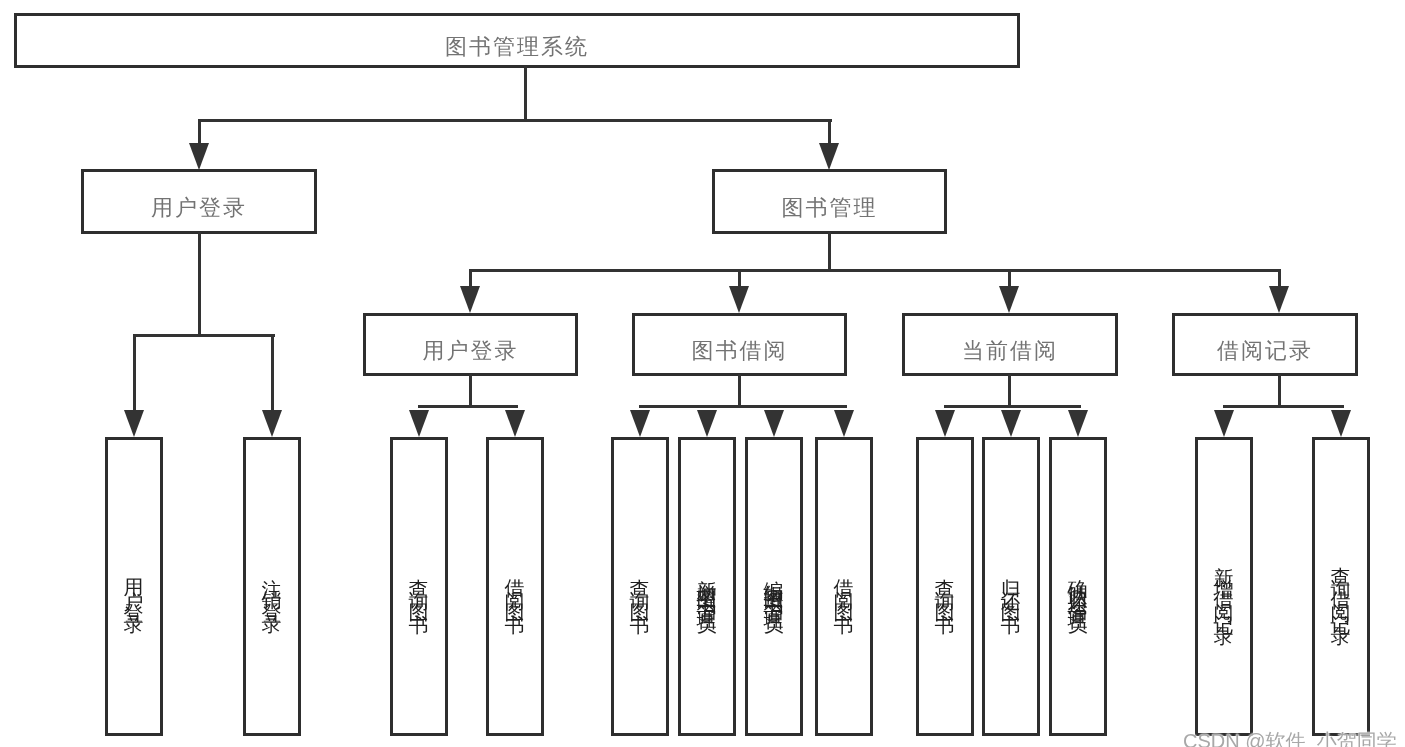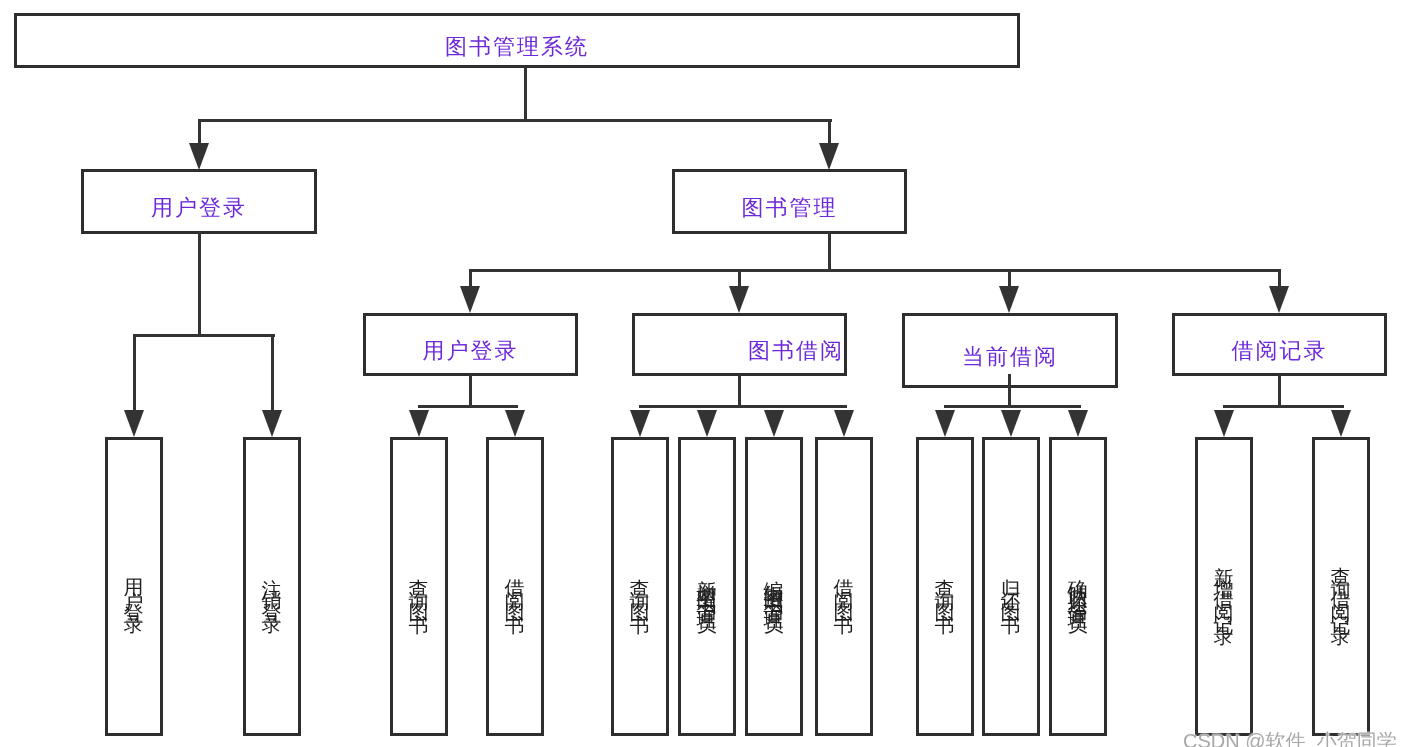--- a/index.html
+++ b/index.html
@@ -19,21 +19,21 @@
     position: absolute;
     box-sizing: border-box;
     border: 3px solid #2e2e2e;
     background: #ffffff;
     display: flex;
     align-items: center;
     justify-content: center;
   }
   .hlabel {
     font-size: 22px;
-    color: #6d28d9;
+    color: #737373;
     letter-spacing: 2px;
     white-space: nowrap;
     margin-top: 12px;
   }
   .vlabel {
     writing-mode: vertical-rl;
     text-orientation: mixed;
     font-size: 20px;
     letter-spacing: 12px;
     color: #1f1f1f;
@@ -79,21 +79,21 @@
   <div class="line" style="left:198px; top:119px; width:634px; height:3px;"></div>
   <div class="line" style="left:198px; top:121px; width:3px; height:23px;"></div>
   <div class="arrow" style="left:189px; top:143px;"></div>
   <div class="line" style="left:828px; top:121px; width:3px; height:23px;"></div>
   <div class="arrow" style="left:819px; top:143px;"></div>
 
   <div class="box" style="left:81px; top:169px; width:236px; height:65px;">
     <span class="hlabel">用户登录</span>
   </div>
 
-  <div class="box" style="left:672px; top:169px; width:235px; height:65px;">
+  <div class="box" style="left:712px; top:169px; width:235px; height:65px;">
     <span class="hlabel">图书管理</span>
   </div>
 
   <div class="line" style="left:198px; top:232px; width:3px; height:104px;"></div>
   <div class="line" style="left:133px; top:334px; width:142px; height:3px;"></div>
   <div class="line" style="left:133px; top:336px; width:3px; height:75px;"></div>
   <div class="arrow" style="left:124px; top:410px;"></div>
   <div class="line" style="left:271px; top:336px; width:3px; height:75px;"></div>
   <div class="arrow" style="left:262px; top:410px;"></div>
 
@@ -104,27 +104,27 @@
   <div class="line" style="left:738px; top:271px; width:3px; height:16px;"></div>
   <div class="arrow" style="left:729px; top:286px;"></div>
   <div class="line" style="left:1008px; top:271px; width:3px; height:16px;"></div>
   <div class="arrow" style="left:999px; top:286px;"></div>
   <div class="line" style="left:1278px; top:271px; width:3px; height:16px;"></div>
   <div class="arrow" style="left:1269px; top:286px;"></div>
 
   <div class="box" style="left:363px; top:313px; width:215px; height:63px;">
     <span class="hlabel">用户登录</span>
   </div>
-  <div class="box" style="left:632px; top:313px; width:215px; height:63px;justify-content:flex-end;">
+  <div class="box" style="left:632px; top:313px; width:215px; height:63px;">
     <span class="hlabel">图书借阅</span>
   </div>
-  <div class="box" style="left:902px; top:313px; width:216px; height:75px;">
+  <div class="box" style="left:902px; top:313px; width:216px; height:63px;">
     <span class="hlabel">当前借阅</span>
   </div>
-  <div class="box" style="left:1172px; top:313px; width:215px; height:63px;">
+  <div class="box" style="left:1172px; top:313px; width:186px; height:63px;">
     <span class="hlabel">借阅记录</span>
   </div>
 
   <div class="line" style="left:469px; top:374px; width:3px; height:33px;"></div>
   <div class="line" style="left:418px; top:405px; width:100px; height:3px;"></div>
   <div class="arrow" style="left:409px; top:410px;"></div>
   <div class="arrow" style="left:505px; top:410px;"></div>
 
   <div class="line" style="left:738px; top:374px; width:3px; height:33px;"></div>
   <div class="line" style="left:639px; top:405px; width:208px; height:3px;"></div>

